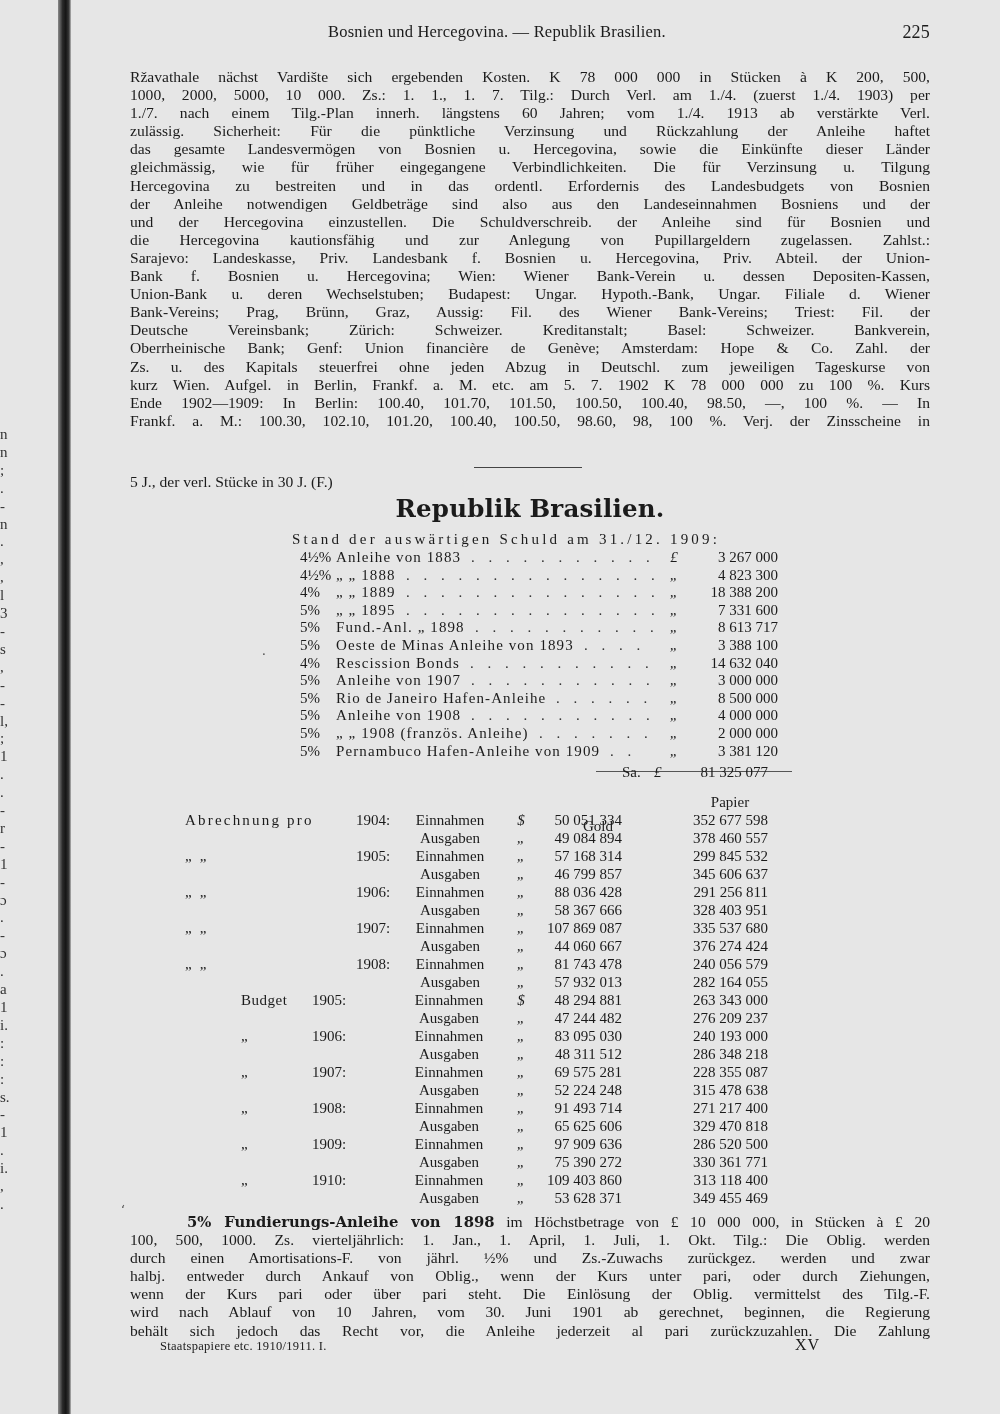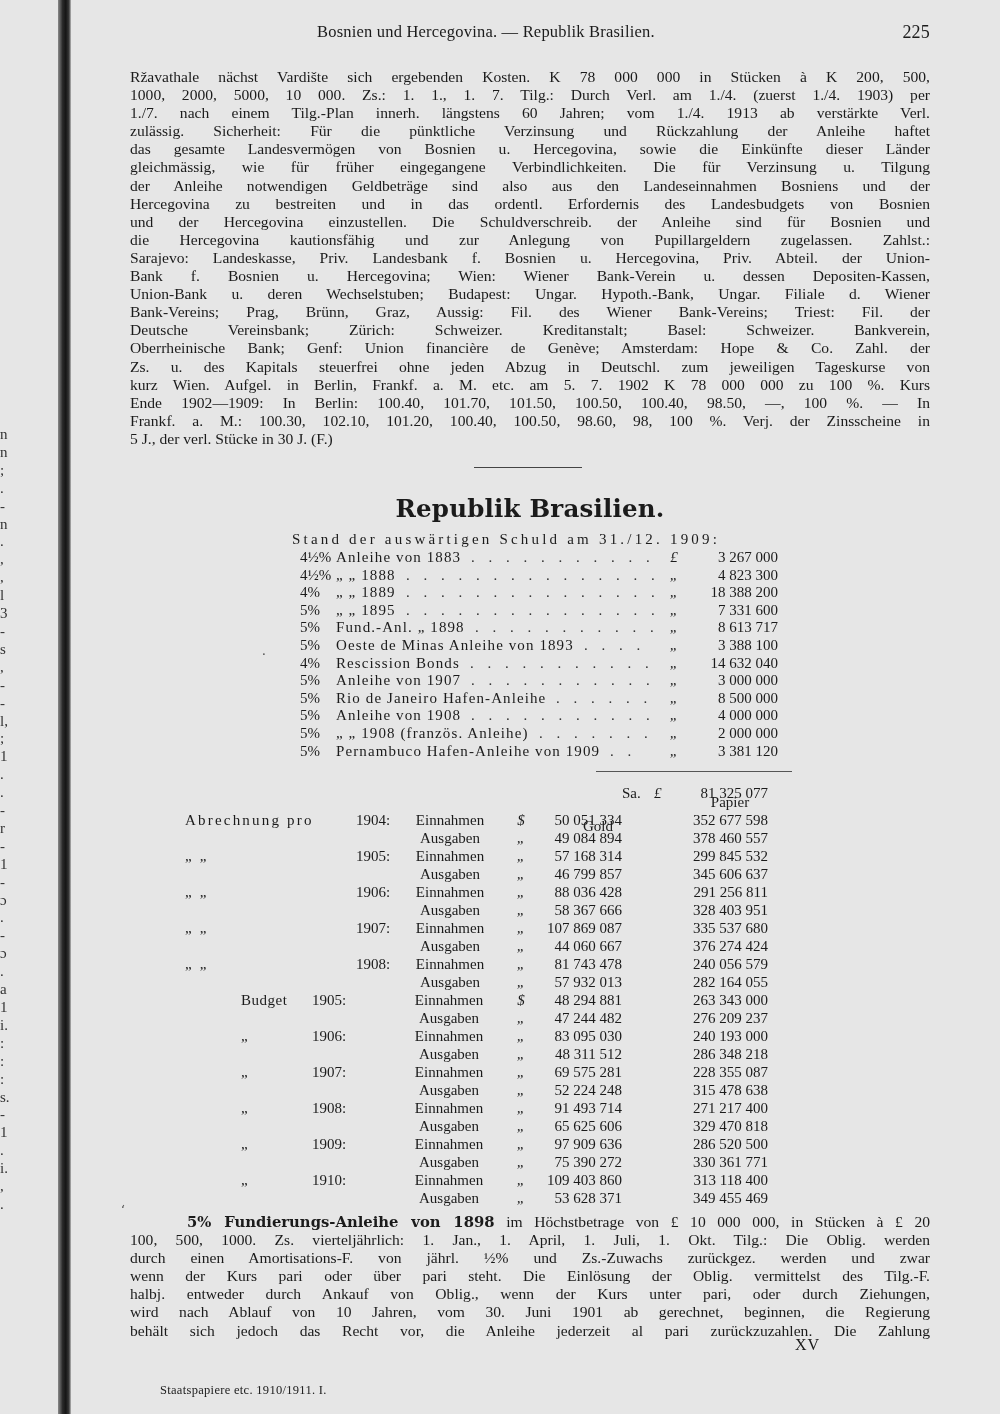--- a/index.html
+++ b/index.html
@@ -15,51 +15,51 @@
   }
   .left-margin {
     position: absolute; left: 0; top: 426px; width: 10px;
     font-family: "Liberation Serif", serif; font-size: 15px; line-height: 17.9px;
     color: #333; white-space: pre;
   }
   .page-header {
     position: absolute; top: 22px; left: 130px; width: 800px; height: 24px;
     font-family: "Liberation Serif", serif; font-size: 16.5px; letter-spacing: 0.2px;
   }
-  .page-header .title { position: absolute; left: 187px; top: 0; }
+  .page-header .title { position: absolute; left: 198px; top: 0; }
   .page-header .num { position: absolute; right: 0; top: 0; font-size: 18px; }
 
   .para {
     position: absolute; left: 130px; width: 800px;
     font-family: "Liberation Serif", serif; font-size: 15.6px; line-height: 18.1px;
     text-align: justify; margin: 0;
   }
   .para .ln { display: block; text-align-last: justify; white-space: nowrap; height: 18.1px; }
-  .para .ln.last { text-align-last: left; }
+  .para .ln.last { text-align-last: left; margin-top: 43px; }
   #para-bosnien { top: 68px; }
   .rule { position: absolute; left: 474px; top: 467px; width: 108px; height: 1px; background: #444; }
 
   .section-title {
     position: absolute; top: 494px; left: 0; width: 1060px; text-align: center;
     font-family: "DejaVu Serif", serif; font-weight: bold; font-size: 24.5px; letter-spacing: 0.2px;
   }
   .debt-head {
     position: absolute; top: 531px; left: 292px;
     font-family: "Liberation Serif", serif; font-size: 15px; letter-spacing: 3.2px;
   }
   .debt-table { position: absolute; top: 549px; left: 300px; width: 478px;
     font-family: Liberation Serif, serif; font-size: 15px; }
   .debt-row { position: relative; height: 17.6px; line-height: 17.6px; }
   .debt-row .rate { position: absolute; left: 0; width: 36px; }
   .debt-row .desc { position: absolute; left: 36px; letter-spacing: 1.1px; white-space: nowrap; }
   .debt-row .dots { position: absolute; letter-spacing: 5px; color: #333; white-space: nowrap; }
   .debt-row .cur { position: absolute; left: 364px; width: 20px; text-align: center; font-style: italic; }
   .debt-row .amt { position: absolute; right: 0; text-align: right; }
   .sum-line { position: absolute; left: 596px; top: 771px; width: 196px; height: 1px; background: #555; }
-  .sum-row { position: absolute; top: 785px; left: 594px; width: 174px; height: 18px;
+  .sum-row { position: absolute; top: 764px; left: 594px; width: 174px; height: 18px;
     font-family: "Liberation Serif", serif; font-size: 15px; }
   .sum-row .lbl { position: absolute; left: 28px; }
   .sum-row .cur { position: absolute; left: 60px; font-style: italic; }
   .sum-row .amt { position: absolute; right: 0; }
 
   .acct { position: absolute; left: 185px; top: 793px; width: 600px;
     font-family: "Liberation Serif", serif; font-size: 15px; }
   .acct-row { position: relative; height: 18px; line-height: 18px; white-space: nowrap; }
   .acct-row > span { position: absolute; }
   .col-gold-h { left: 368px; width: 90px; text-align: center; margin-top: 24px; }
@@ -70,21 +70,21 @@
   .c-cur { left: 330px; width: 12px; text-align: center; font-style: italic; }
   .c-gold { left: 342px; width: 95px; text-align: right; }
   .c-pap { left: 480px; width: 103px; text-align: right; }
   .budget .c-lbl { left: 56px; letter-spacing: 0.5px; }
   .budget .c-year { left: 127px; }
   .budget .c-kind { left: 212px; width: 104px; }
 
   #para-fund { top: 1213px; }
   #para-fund .bold { font-family: "DejaVu Serif", serif; font-weight: bold; font-size: 14.8px; }
   .footer-left { position: absolute; left: 160px; top: 1339px;
-    font-family: "Liberation Serif", serif; font-size: 12.5px; letter-spacing: 0.3px; margin-top: 44px; }
+    font-family: "Liberation Serif", serif; font-size: 12.5px; letter-spacing: 0.3px; }
   .footer-right { position: absolute; left: 795px; top: 1336px;
     font-family: "Liberation Serif", serif; font-size: 16px; letter-spacing: 1px; }
   .specks { position: absolute; font-size: 12px; color: #444; }
 </style>
 </head>
 <body>
 
 <div class="spine"></div>
 <div class="left-margin" id="leftMargin"><div>n</div><div>n</div><div>;</div><div>.</div><div>-</div><div>n</div><div>.</div><div>,</div><div>,</div><div>l</div><div>3</div><div>-</div><div>s</div><div>,</div><div>-</div><div>-</div><div>l,</div><div>;</div><div>1</div><div>.</div><div>.</div><div>-</div><div>r</div><div>-</div><div>1</div><div>-</div><div>ɔ</div><div>.</div><div>-</div><div>ɔ</div><div>.</div><div>a</div><div>1</div><div>i.</div><div>:</div><div>:</div><div>:</div><div>s.</div><div>-</div><div>1</div><div>.</div><div>i.</div><div>,</div><div>.</div></div>
 
@@ -93,22 +93,22 @@
   <span class="num">225</span>
 </header>
 
 <div class="para" id="para-bosnien">
     <span class="ln">Ržavathale nächst Vardište sich ergebenden Kosten.  K 78 000 000 in Stücken à K 200, 500,</span>
     <span class="ln">1000, 2000, 5000, 10 000.  Zs.: 1. 1., 1. 7.  Tilg.: Durch Verl. am 1./4. (zuerst 1./4. 1903) per</span>
     <span class="ln">1./7. nach einem Tilg.-Plan innerh. längstens 60 Jahren; vom 1./4. 1913 ab verstärkte Verl.</span>
     <span class="ln">zulässig.  Sicherheit: Für die pünktliche Verzinsung und Rückzahlung der Anleihe haftet</span>
     <span class="ln">das gesamte Landesvermögen von Bosnien u. Hercegovina, sowie die Einkünfte dieser Länder</span>
     <span class="ln">gleichmässig, wie für früher eingegangene Verbindlichkeiten.  Die für Verzinsung u. Tilgung</span>
+    <span class="ln">Hercegovina zu bestreiten und in das ordentl. Erfordernis des Landesbudgets von Bosnien</span>
     <span class="ln">der Anleihe notwendigen Geldbeträge sind also aus den Landeseinnahmen Bosniens und der</span>
-    <span class="ln">Hercegovina zu bestreiten und in das ordentl. Erfordernis des Landesbudgets von Bosnien</span>
     <span class="ln">und der Hercegovina einzustellen.  Die Schuldverschreib. der Anleihe sind für Bosnien und</span>
     <span class="ln">die Hercegovina kautionsfähig und zur Anlegung von Pupillargeldern zugelassen.  Zahlst.:</span>
     <span class="ln">Sarajevo: Landeskasse, Priv. Landesbank f. Bosnien u. Hercegovina, Priv. Abteil. der Union-</span>
     <span class="ln">Bank f. Bosnien u. Hercegovina; Wien: Wiener Bank-Verein u. dessen Depositen-Kassen,</span>
     <span class="ln">Union-Bank u. deren Wechselstuben; Budapest: Ungar. Hypoth.-Bank, Ungar. Filiale d. Wiener</span>
     <span class="ln">Bank-Vereins; Prag, Brünn, Graz, Aussig: Fil. des Wiener Bank-Vereins; Triest: Fil. der</span>
     <span class="ln">Deutsche Vereinsbank; Zürich: Schweizer. Kreditanstalt; Basel: Schweizer. Bankverein,</span>
     <span class="ln">Oberrheinische Bank; Genf: Union financière de Genève; Amsterdam: Hope &amp; Co.  Zahl. der</span>
     <span class="ln">Zs. u. des Kapitals steuerfrei ohne jeden Abzug in Deutschl. zum jeweiligen Tageskurse von</span>
     <span class="ln">kurz Wien.  Aufgel. in Berlin, Frankf. a. M. etc. am 5. 7. 1902 K 78 000 000 zu 100 %.  Kurs</span>
@@ -396,22 +396,22 @@
       <span class="c-cur">„</span>
       <span class="c-gold">53 628 371</span>
       <span class="c-pap">349 455 469</span>
     </div>
   </div>
 
 <div class="para" id="para-fund">
     <span class="ln" style="padding-left: 57px;"><span class="bold">5% Fundierungs-Anleihe von 1898</span><span> im Höchstbetrage von £ 10 000 000, in Stücken à £ 20</span></span>
     <span class="ln">100, 500, 1000.  Zs. vierteljährlich: 1. Jan., 1. April, 1. Juli, 1. Okt.  Tilg.: Die Oblig. werden</span>
     <span class="ln">durch einen Amortisations-F. von jährl. ½% und Zs.-Zuwachs zurückgez. werden und zwar</span>
+    <span class="ln">halbj. entweder durch Ankauf von Oblig., wenn der Kurs unter pari, oder durch Ziehungen,</span>
     <span class="ln">wenn der Kurs pari oder über pari steht.  Die Einlösung der Oblig. vermittelst des Tilg.-F.</span>
-    <span class="ln">halbj. entweder durch Ankauf von Oblig., wenn der Kurs unter pari, oder durch Ziehungen,</span>
     <span class="ln">wird nach Ablauf von 10 Jahren, vom 30. Juni 1901 ab gerechnet, beginnen, die Regierung</span>
     <span class="ln">behält sich jedoch das Recht vor, die Anleihe jederzeit al pari zurückzuzahlen.  Die Zahlung</span>
   </div>
 
 <div class="footer-left">Staatspapiere etc. 1910/1911. I.</div>
 <div class="footer-right">XV</div>
 
 <span class="specks" style="left:262px;top:648px">·</span>
 <span class="specks" style="left:121px;top:1203px">ʻ</span>
 

